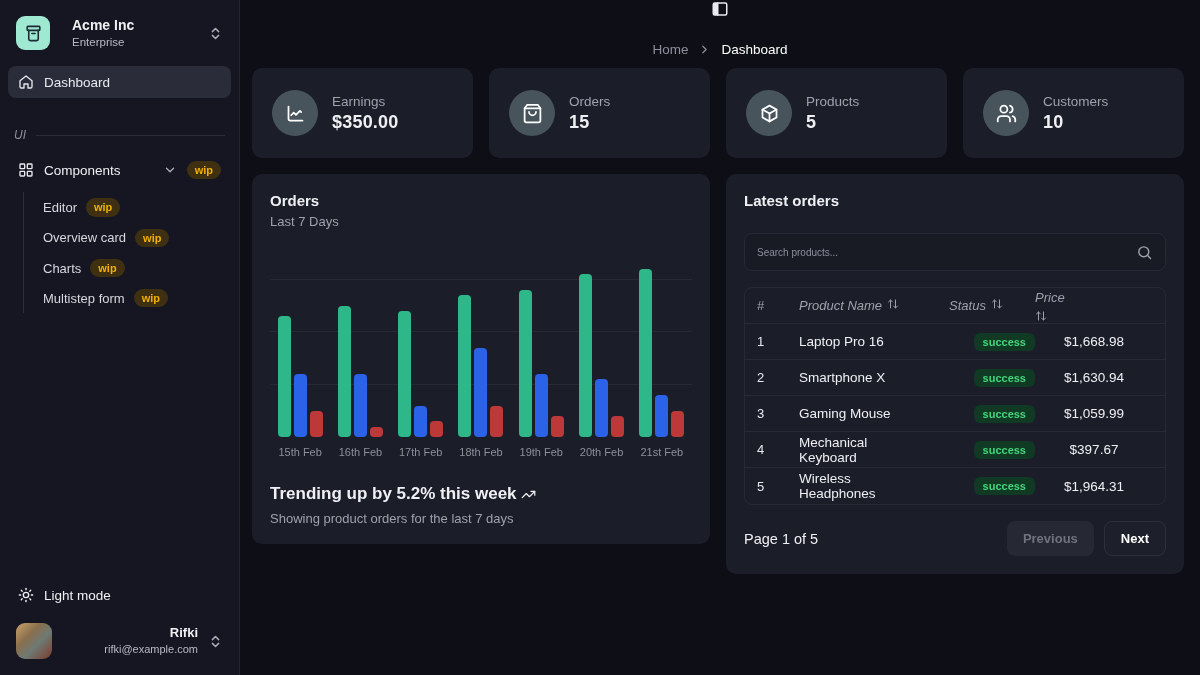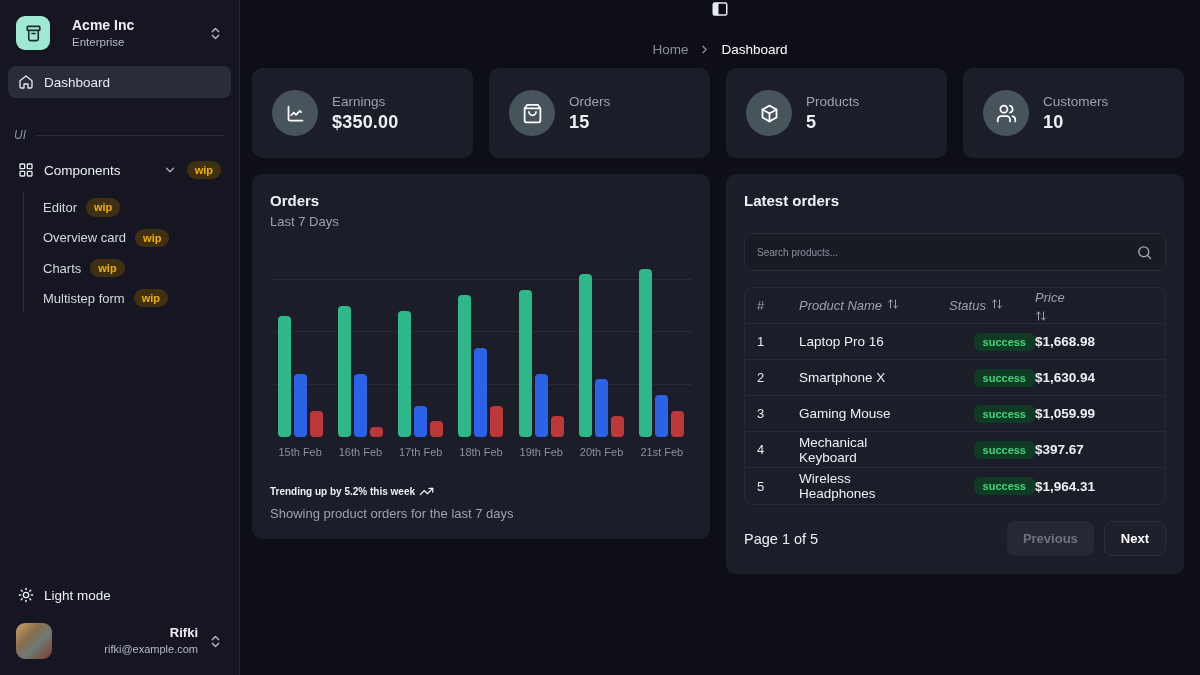--- a/index.html
+++ b/index.html
@@ -69,41 +69,41 @@
   
   .chart-wrap { margin-top:40px; }
   .plot { position:relative; height:168px; }
   .gridline { position:absolute; left:0; right:0; height:1px; background:rgba(255,255,255,0.055); }
   .groups { position:absolute; inset:0; display:flex; }
   .bar-group { flex:1; display:flex; align-items:flex-end; justify-content:center; gap:3px; height:100%; }
   .bar { width:13px; border-radius:4px; }
   .xlabels { display:flex; margin-top:9px; }
   .xlabel { flex:1; text-align:center; font-size:11px; color:#8d909c; }
   .chart-footer { margin-top:26px; }
-  .trend-row { display:flex; align-items:center; gap:4px; font-size:10px; font-weight:bold; }
+  .trend-row { display:flex; align-items:center; gap:4px; font-size:17px; font-weight:bold; }
   .caption { margin-top:7px; font-size:13px; color:#9ea2ae; }
 
   
   .search-box { margin-top:24px; height:38px; background:#181a24; border:1px solid #272936;
     border-radius:8px; display:flex; align-items:center; padding:0 12px; gap:8px; }
   .search-box input { flex:1; background:transparent; border:none; outline:none; color:#c4b5fd; font-size:10px; font-family:Liberation Sans, sans-serif; }
   .search-box input::placeholder { color:#8d909c; }
   .search-ic { color:#9ea2ae; cursor:pointer; }
   .table { margin-top:16px; border:1px solid #272936; border-radius:8px; overflow:hidden; }
   .trow { display:grid; grid-template-columns:42px 1fr 118px 118px; align-items:center; height:36px; padding:0 12px; border-bottom:1px solid #272936; }
   .trow:last-child { border-bottom:none; }
   .thead { color:#9ea2ae; font-size:13px; }
   .th { display:flex; align-items:flex-start; gap:5px; cursor:pointer;font-style:italic; }
   .th.c { justify-content:center; }
   .th.r { justify-content:flex-end; padding-right:4px;flex-direction:column; }
   .cell-num { color:#e8eaef; }
   .cell-name { font-size:13.5px; }
   .cell-status { display:flex; justify-content:flex-end; }
   .badge-success { background:#103a23; color:#42d77d; font-size:11px; font-weight:bold; padding:3px 9px; border-radius:6px; }
-  .cell-price { text-align:left; font-weight:bold; font-size:13.5px; }
+  .cell-price { text-align:center; font-weight:normal; font-size:13.5px; }
   .pagination { margin-top:16px; display:flex; align-items:center; }
   .page-label { font-size:14.5px; }
   .pag-btns { margin-left:auto; display:flex; gap:10px; }
   .btn { border:none; border-radius:8px; padding:9px 16px; font-size:13px; font-weight:bold; font-family:inherit; cursor:pointer; }
   .btn-prev { background:#262834; color:#70737e; }
   .btn-next { background:#1d1f2b; color:#fff; border:1px solid #2d303c; }
 </style>
 </head>
 <body>
 

